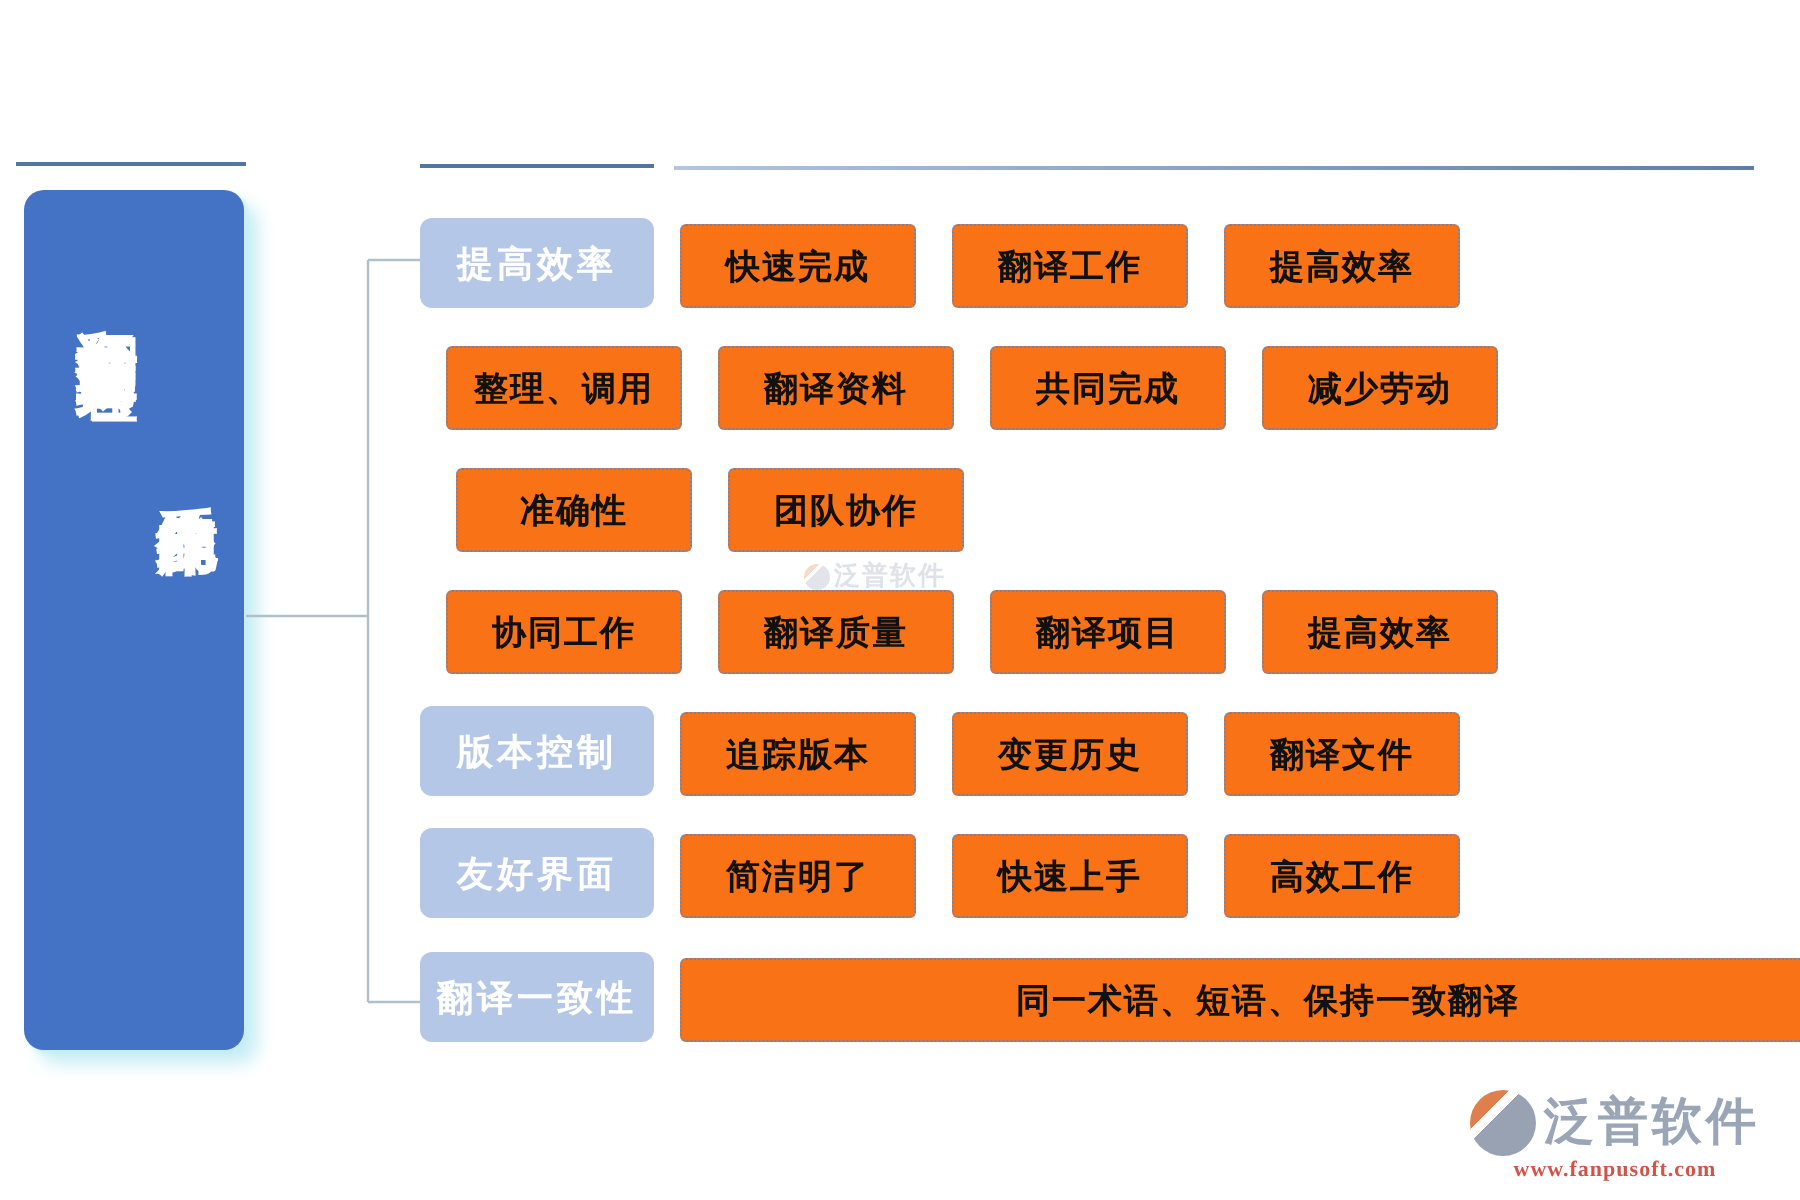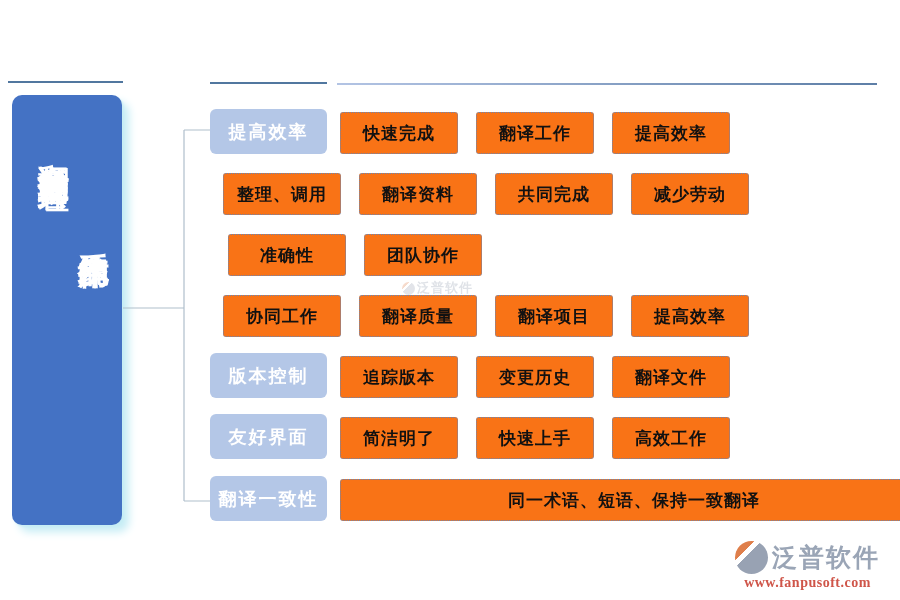--- a/index.html
+++ b/index.html
@@ -44,21 +44,21 @@
   
   .brand{position:absolute;right:20px;bottom:9px;display:flex;flex-direction:column;align-items:center;z-index:2;}
   .brand-top{display:flex;align-items:center;gap:4px;}
   .logo-icon{
     width:33px;height:33px;border-radius:50%;
     background:linear-gradient(135deg,#df7f4b 0 30%,#ffffff 30% 40%,#98a2b3 40% 100%);
     flex:0 0 auto;
   }
   .brand-name{color:#9aa5b6;font-size:25px;font-weight:bold;letter-spacing:2px;line-height:1;}
   .brand-url{
-    color:#cf5549;font-size:14px;font-weight:bold;letter-spacing:.5px;
+    color:#cf5549;font-size:11px;font-weight:bold;letter-spacing:.5px;
     font-family:"Liberation Serif",serif;margin-top:1px;
   }
   
   .watermark{
     position:absolute;left:402px;top:279px;display:flex;align-items:center;gap:2px;
     opacity:.28;z-index:0;
   }
   .watermark .logo-icon{width:13px;height:13px;}
   .wm-text{color:#8e99ab;font-size:13px;font-weight:bold;letter-spacing:1px;}
 </style>

